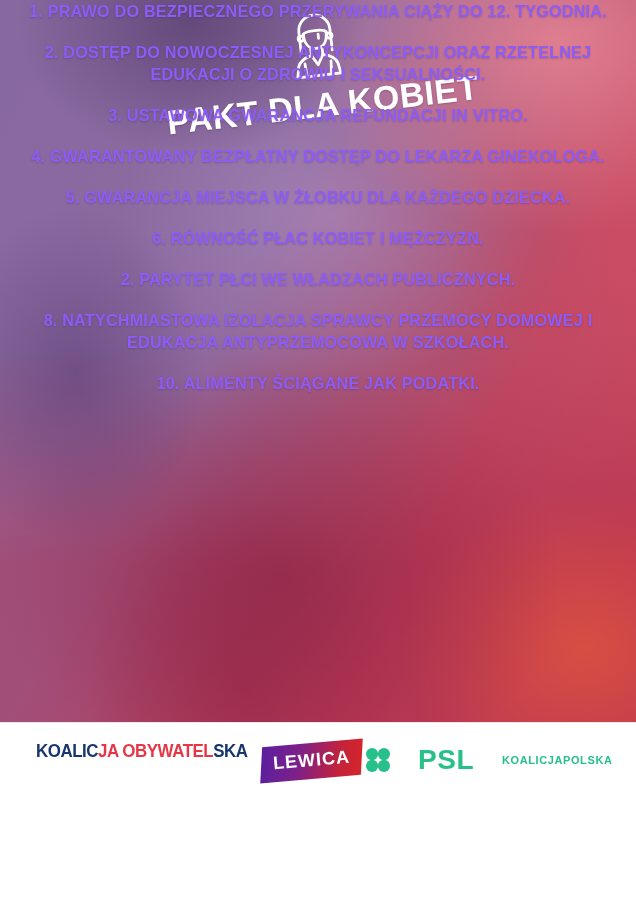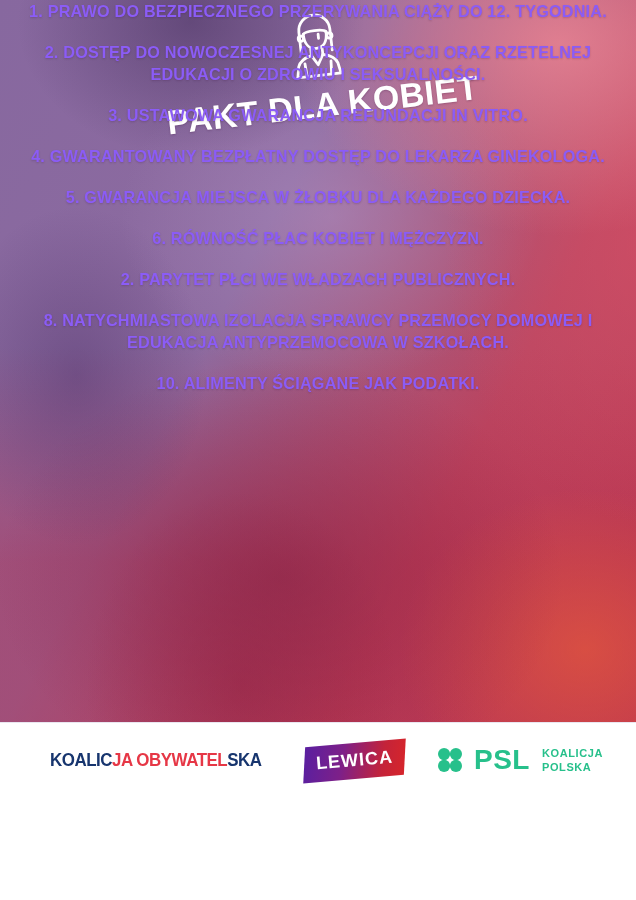--- a/index.html
+++ b/index.html
@@ -41,33 +41,33 @@
   .woman-icon{width:84px; height:82px; margin:0 auto; display:block;}
   .title{margin:4px 0 0; font-size:34px; font-weight:bold; letter-spacing:.5px; color:#fff; text-shadow:0 1px 2px rgba(60,20,60,.25);}
 
   
   .list{position:absolute; left:0; top:200; width:100%; color:#8b5cf6; text-align:center;}
   .list p{margin:0 auto 19px; max-width:588px; font-size:16.2px; font-weight:bold; line-height:22px; letter-spacing:.2px; text-shadow:0 1px 2px rgba(60,20,60,.22);}
   .list p.narrow{max-width:500px;}
 
   
   .footer{position:absolute; left:0; top:722px; width:636px; height:178px; background:#ffffff; border-top:1px solid #e9e6f0;}
-  .logo-row{display:flex; align-items:center; justify-content:space-between; padding:18px 33px 0 50px;}
+  .logo-row{display:flex; justify-content:space-between; padding:18px 33px 0 36px;}
 
   .ko-logo{font-weight:bold; font-size:18px; letter-spacing:-.5px; white-space:nowrap; transform:scaleX(.94); transform-origin:left center;}
   .ko-navy{color:#17356e;} .ko-red{color:#e63746;}
 
   .lewica-logo{transform:rotate(-5deg) skewX(-8deg); background:linear-gradient(95deg,#5a1fa0 0%,#7e2088 38%,#c42339 78%,#d6252b 100%);
     padding:7px 12px 8px; box-shadow:0 0 0 2px #fff; margin-top:2px;}
   .lewica-logo span{display:inline-block; transform:skewX(8deg); color:#fff; font-weight:bold; font-size:18px; letter-spacing:1px;}
 
-  .psl-logo{display:flex; align-items:center; gap:8px; color:#27c08b;}
+  .psl-logo{display:flex; align-items:center; gap:24px; color:#27c08b;}
   .clover-icon{width:32px; height:32px; display:block;}
   .psl-name{font-size:28px; font-weight:bold; letter-spacing:.5px; line-height:1;}
-  .psl-sub{display:flex; flex-direction:column; justify-content:center; font-size:11px; font-weight:bold; letter-spacing:.6px; line-height:1.3; margin-left:4px;}
+  .psl-sub{display:flex; flex-direction:row; justify-content:center; font-size:11px; font-weight:bold; letter-spacing:.6px; line-height:1.3; margin-left:4px;}
 </style>
 </head>
 <body>
 
 <div class="poster">
 
   <div class="bg">
     <div class="rect r1"></div>
     <div class="rect r2"></div>
     <div class="rect r3"></div>

